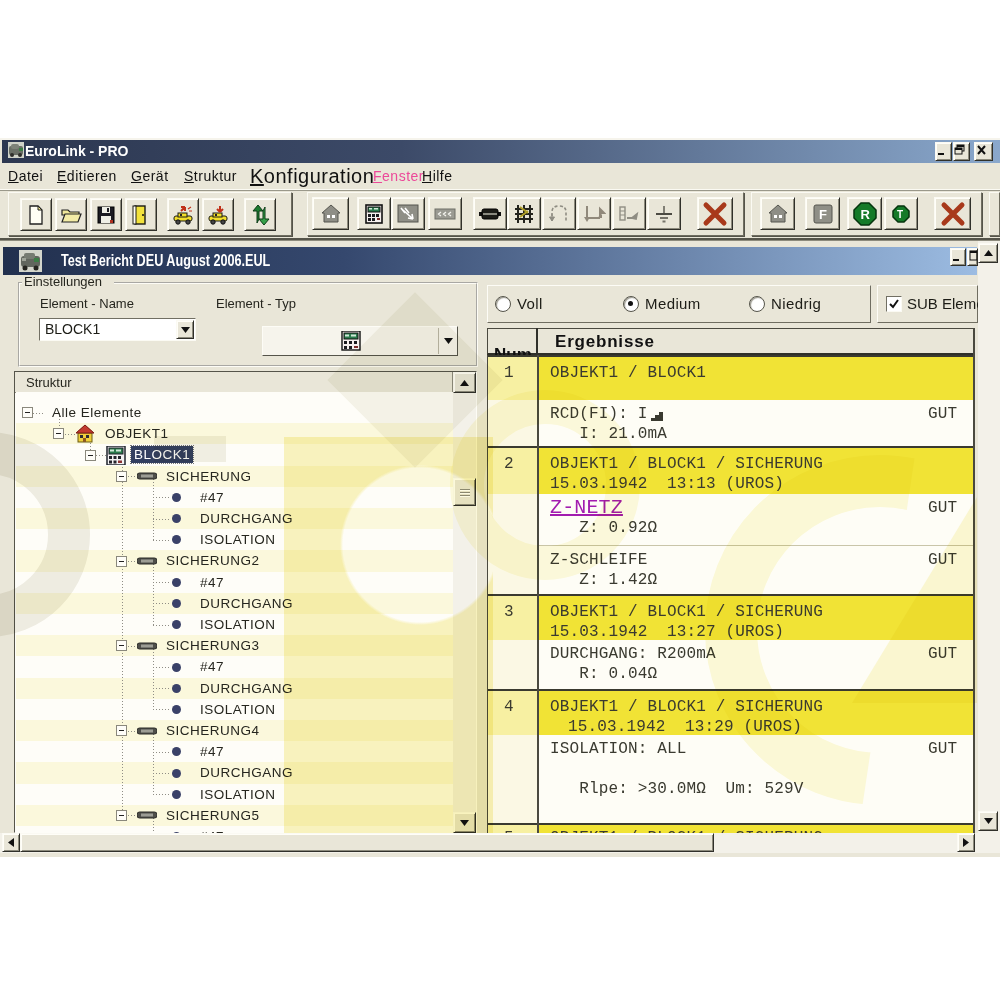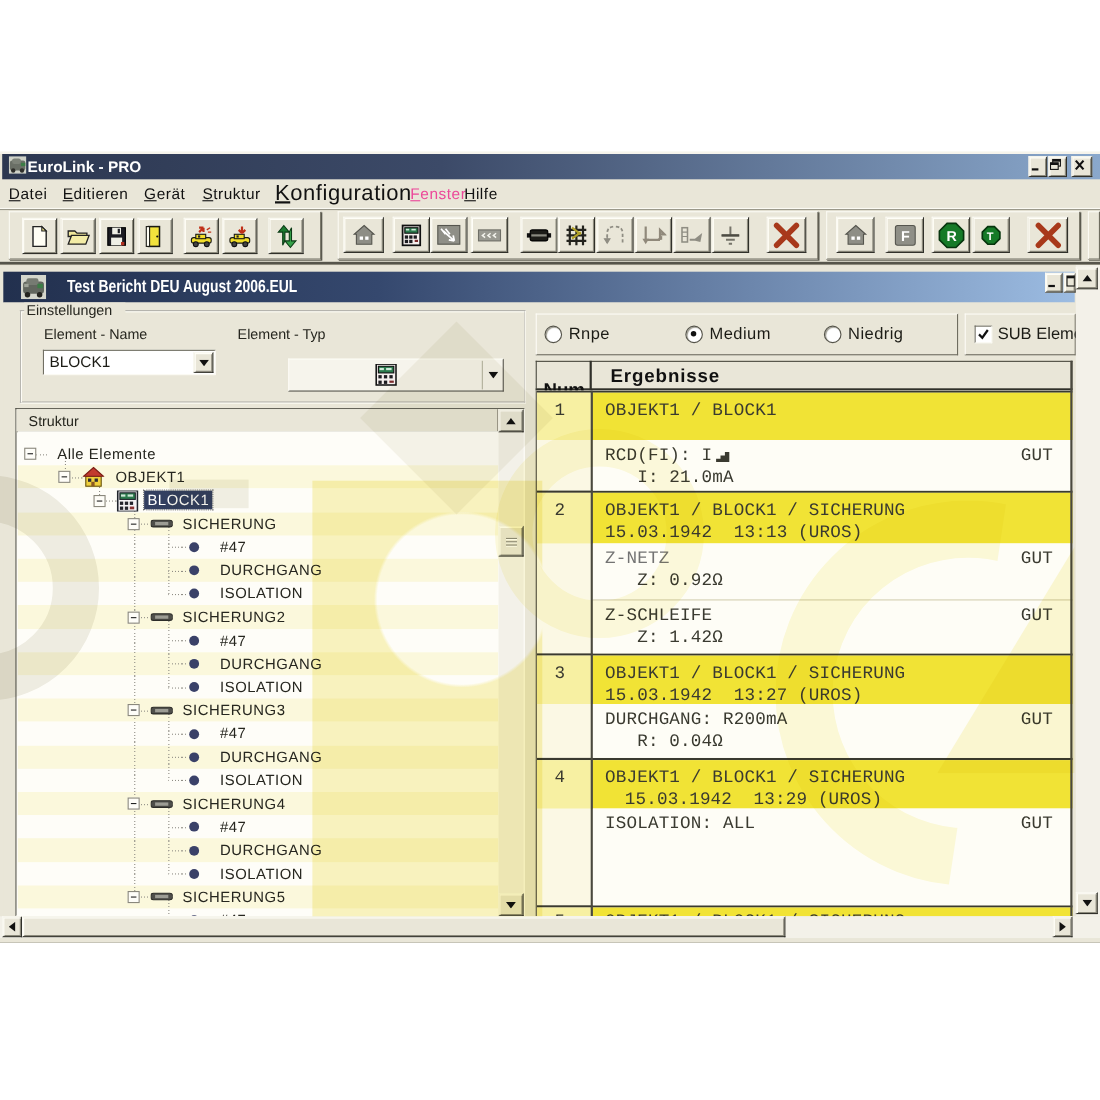--- a/index.html
+++ b/index.html
@@ -435,21 +435,21 @@
 
 <div class="a bullet" style="left:156.0px;top:440.1px;"></div>
 <div class="a tt" style="left:184px;top:434.0px;">#47</div>
 </div>
 <div class="a" style="left:487px;top:285px;width:384px;height:38px;border:1px solid;border-color:#fdfcf6 #6f6d60 #6f6d60 #fdfcf6;"></div>
 <div class="a" style="left:494.5px;top:296px;width:16px;height:16px;border-radius:50%;background:#fff;border:1px solid #55544a;box-shadow:inset 1px 1px 1px #9a988c;"></div>
 <div class="a" style="left:622.5px;top:296px;width:16px;height:16px;border-radius:50%;background:#fff;border:1px solid #55544a;box-shadow:inset 1px 1px 1px #9a988c;">
     <div class="a" style="left:4px;top:4px;width:5px;height:5px;border-radius:50%;background:#111"></div>
   </div>
 <div class="a" style="left:749px;top:296px;width:16px;height:16px;border-radius:50%;background:#fff;border:1px solid #55544a;box-shadow:inset 1px 1px 1px #9a988c;"></div>
-<div class="a" style="left:517px;top:296px;height:16px;font-size:15px;line-height:16px;color:#1c1c16;letter-spacing:0.4px;">Rnpe</div>
+<div class="a" style="left:517px;top:296px;height:16px;font-size:15px;line-height:16px;color:#1c1c16;letter-spacing:0.4px;">Voll</div>
 <div class="a" style="left:645px;top:296px;height:16px;font-size:15px;line-height:16px;color:#1c1c16;letter-spacing:0.4px;">Medium</div>
 <div class="a" style="left:771px;top:296px;height:16px;font-size:15px;line-height:16px;color:#1c1c16;letter-spacing:0.4px;">Niedrig</div>
 <div class="a" style="left:877px;top:285px;width:101px;height:38px;border:1px solid;border-color:#fdfcf6 #6f6d60 #6f6d60 #fdfcf6;"></div>
 <div class="a sunk" style="left:886px;top:296px;width:16px;height:16px;background:#fff;display:flex;align-items:center;justify-content:center;">
     <svg width="10" height="10">
       <path d="M1 5 L4 8 L9 1" stroke="#111" stroke-width="2" fill="none"></path>
     </svg>
   </div>
 <div class="a" style="left:907px;top:296px;width:75px;height:16px;font-size:15px;line-height:16px;color:#1c1c16;overflow:hidden;white-space:nowrap;">SUB Element</div>
 <div class="a" style="left:487px;top:328px;width:488px;height:27px;background:#e9e6d8;border:1px solid #4a493f;border-bottom:2px solid #30302a;"></div>
@@ -487,34 +487,35 @@
 <div class="a" style="left:62px;top:473px;font-family:'Liberation Mono',monospace;font-size:16px;letter-spacing:0.15px;color:#3a3a30;line-height:20px;white-space:pre;">OBJEKT1 / BLOCK1 / SICHERUNG</div>
 <div class="a" style="left:49px;top:0;width:2px;height:478px;background:#4a493f;"></div>
 <div class="a" style="left:51px;top:45px;width:437px;height:46px;background:#fefdf6;"></div>
 <div class="a" style="left:62px;top:49px;font-family:'Liberation Mono',monospace;font-size:16px;letter-spacing:0.15px;color:#3a3a30;line-height:20px;white-space:pre;">RCD(FI): I</div>
 <div class="a" style="left:62px;top:69px;font-family:'Liberation Mono',monospace;font-size:16px;letter-spacing:0.15px;color:#3a3a30;line-height:20px;white-space:pre;">   I: 21.0mA</div>
 <div class="a" style="left:440px;top:49px;font-family:'Liberation Mono',monospace;font-size:16px;letter-spacing:0.15px;color:#3a3a30;line-height:20px;white-space:pre;">GUT</div>
 <div class="a" style="left:158px;top:53px;width:18px;height:11px;"><svg width="18" height="11">
         <path d="M1 10 h4 v-3 h4 v-3 h4 v-3 h4 v9 z" fill="#3a3a30"></path>
       </svg></div>
 <div class="a" style="left:51px;top:139px;width:437px;height:51px;background:#fefdf6;"></div>
-<div class="a" style="left:62px;top:143px;font-family:'Liberation Mono',monospace;font-size:16px;letter-spacing:0.15px;color:#737373;line-height:20px;white-space:pre;">Z-NETZ</div>
+<div class="a" style="left:62px;top:143px;font-family:'Liberation Mono',monospace;font-size:20px;letter-spacing:0.15px;color:#a21caf;line-height:20px;white-space:pre;text-decoration:underline;">Z-NETZ</div>
 <div class="a" style="left:62px;top:163px;font-family:'Liberation Mono',monospace;font-size:16px;letter-spacing:0.15px;color:#3a3a30;line-height:20px;white-space:pre;">   Z: 0.92Ω</div>
 <div class="a" style="left:440px;top:143px;font-family:'Liberation Mono',monospace;font-size:16px;letter-spacing:0.15px;color:#3a3a30;line-height:20px;white-space:pre;">GUT</div>
 <div class="a" style="left:51px;top:190px;width:437px;height:1px;background:#c9c5a9;"></div>
 <div class="a" style="left:51px;top:191px;width:437px;height:48px;background:#fefdf6;"></div>
 <div class="a" style="left:62px;top:195px;font-family:'Liberation Mono',monospace;font-size:16px;letter-spacing:0.15px;color:#3a3a30;line-height:20px;white-space:pre;">Z-SCHLEIFE</div>
 <div class="a" style="left:62px;top:215px;font-family:'Liberation Mono',monospace;font-size:16px;letter-spacing:0.15px;color:#3a3a30;line-height:20px;white-space:pre;">   Z: 1.42Ω</div>
 <div class="a" style="left:440px;top:195px;font-family:'Liberation Mono',monospace;font-size:16px;letter-spacing:0.15px;color:#3a3a30;line-height:20px;white-space:pre;">GUT</div>
 <div class="a" style="left:51px;top:285px;width:437px;height:49px;background:#fefdf6;"></div>
 <div class="a" style="left:62px;top:289px;font-family:'Liberation Mono',monospace;font-size:16px;letter-spacing:0.15px;color:#3a3a30;line-height:20px;white-space:pre;">DURCHGANG: R200mA</div>
 <div class="a" style="left:62px;top:309px;font-family:'Liberation Mono',monospace;font-size:16px;letter-spacing:0.15px;color:#3a3a30;line-height:20px;white-space:pre;">   R: 0.04Ω</div>
 <div class="a" style="left:440px;top:289px;font-family:'Liberation Mono',monospace;font-size:16px;letter-spacing:0.15px;color:#3a3a30;line-height:20px;white-space:pre;">GUT</div>
 <div class="a" style="left:51px;top:380px;width:437px;height:88px;background:#fefdf6;"></div>
 <div class="a" style="left:62px;top:384px;font-family:'Liberation Mono',monospace;font-size:16px;letter-spacing:0.15px;color:#3a3a30;line-height:20px;white-space:pre;">ISOLATION: ALL</div>
+<div class="a" style="left:62px;top:424px;font-family:'Liberation Mono',monospace;font-size:16px;letter-spacing:0.15px;color:#3a3a30;line-height:20px;white-space:pre;">   Rlpe: &gt;30.0MΩ  Um: 529V</div>
 <div class="a" style="left:440px;top:384px;font-family:'Liberation Mono',monospace;font-size:16px;letter-spacing:0.15px;color:#3a3a30;line-height:20px;white-space:pre;">GUT</div>
 </div>
 <div class="a" style="left:973px;top:328px;width:2px;height:505px;background:#4a493f;"></div>
 <div class="a" style="left:978px;top:241px;width:22px;height:592px;background:#f3f1e9;"></div>
 <div class="a btn" style="left:978px;top:243px;width:20px;height:20px;display:flex;align-items:center;justify-content:center;">
     <svg width="9" height="6">
       <path d="M4.5 0 L9 6 H0 z" fill="#111"></path>
     </svg>
   </div>
 <div class="a btn" style="left:978px;top:811px;width:20px;height:20px;display:flex;align-items:center;justify-content:center;">

